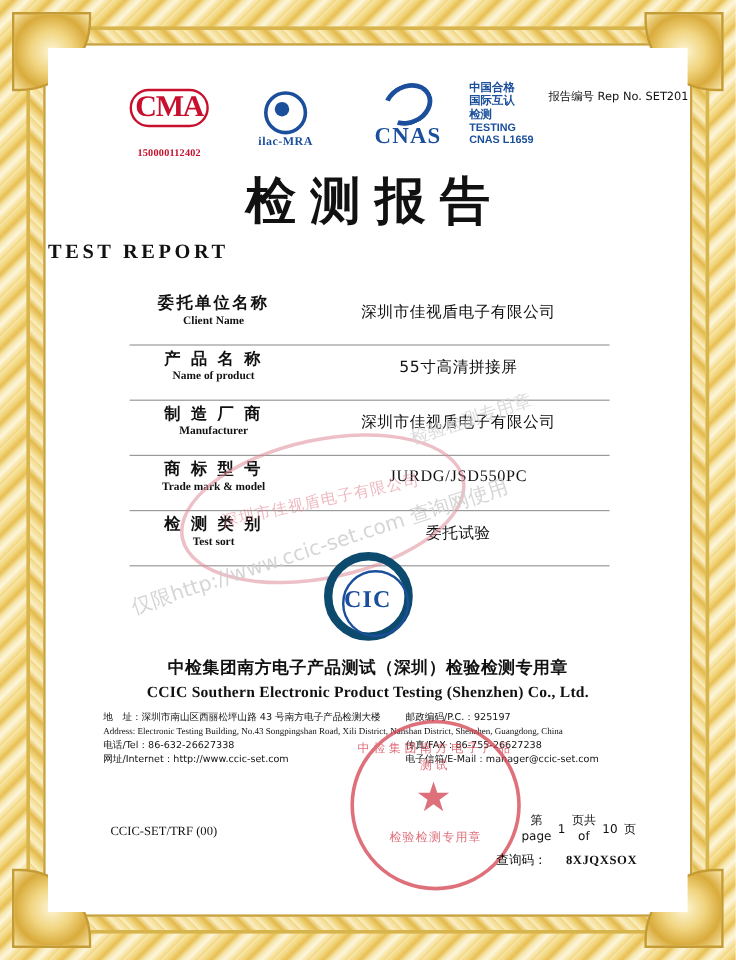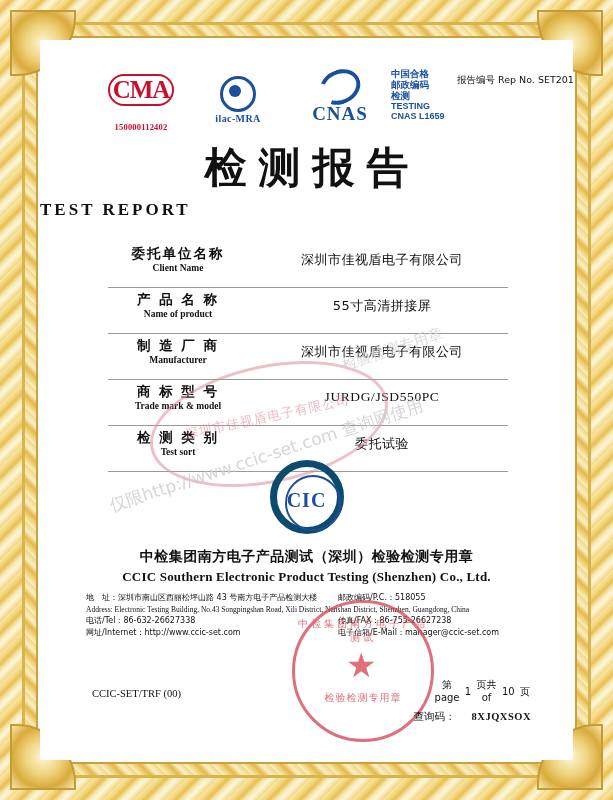--- a/index.html
+++ b/index.html
@@ -445,21 +445,21 @@
         <div class="ilac-text">ilac-MRA</div>
       </div>
 
       <div class="logo-cnas">
         <div class="cnas-swirl"></div>
         <div class="cnas-text">CNAS</div>
       </div>
 
       <div class="logo-cnas-cn">
         <div>中国合格</div>
-        <div>邮政编码</div>
+        <div>国际互认</div>
         <div>检测</div>
         <div class="cnas-en">TESTING</div>
         <div class="cnas-en">CNAS L1659</div>
       </div>
 
       <div class="rep-no">报告编号 Rep No. SET2018-08807</div>
     </div>
 
     <div class="title-cn">检测报告</div>
     <div class="title-en">TEST  REPORT</div>
@@ -520,21 +520,21 @@
     </div>
 
     <div class="company">
       <div class="company-cn">中检集团南方电子产品测试（深圳）检验检测专用章</div>
       <div class="company-en">CCIC Southern Electronic Product Testing (Shenzhen) Co., Ltd.</div>
     </div>
 
     <div class="addr">
       <div class="addr-line">
         <span class="addr-left"><span>地　址：</span><span>深圳市南山区西丽松坪山路 43 号南方电子产品检测大楼</span></span>
-        <span class="addr-right"><span>邮政编码/P.C.：</span><span>518055</span></span>
+        <span class="addr-right"><span>邮政编码/P.C.：</span><span>925197</span></span>
       </div>
       <div class="addr-line en">
         <span class="addr-left en"><span>Address:</span> <span>Electronic Testing Building, No.43 Songpingshan Road, Xili District, Nanshan District, Shenzhen, Guangdong, China</span></span>
       </div>
       <div class="addr-line">
         <span class="addr-left"><span>电话/Tel：</span><span>86-632-26627338</span></span>
         <span class="addr-right"><span>传真/FAX：</span><span>86-755-26627238</span></span>
       </div>
       <div class="addr-line">
         <span class="addr-left"><span>网址/Internet：</span><span>http://www.ccic-set.com</span></span>

